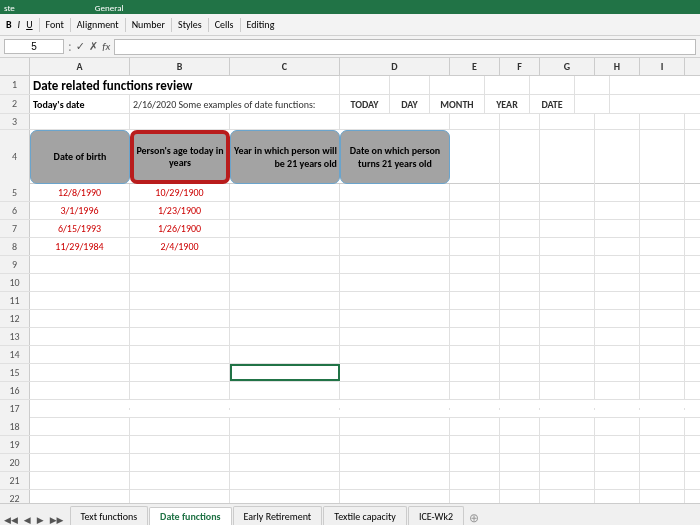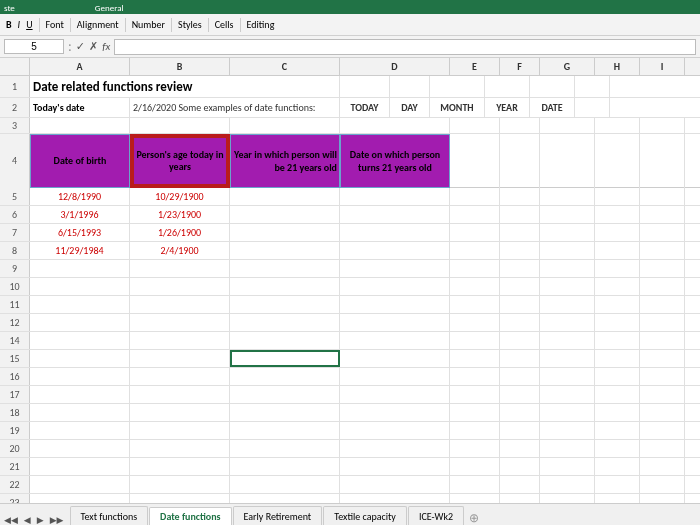--- a/index.html
+++ b/index.html
@@ -122,30 +122,31 @@
     .col-i { width: 45px; min-width: 45px; }
     .col-j { width: 35px; min-width: 35px; }
 
     
     .title-cell {
       font-weight: bold;
       font-size: 13px;
       color: #000;
     }
     .header-cell-blue {
-      background-color: #a21caf;
+      background-color: #a3a3a3;
       color: #000;
       font-weight: bold;
       font-size: 10px;
       text-align: center;
       justify-content: center;
       align-items: center;
       white-space: normal;
       line-height: 1.2;
       padding: 2px;
+      border-radius: 7px;
     }
     .date-data {
       color: #cc0000;
       font-size: 10px;
     }
 
     
     .sheet-tabs {
       position: absolute;
       bottom: 0;
@@ -431,20 +432,33 @@
         <div class="cell col-c"></div>
         <div class="cell col-d"></div>
         <div class="cell col-e"></div>
         <div class="cell col-f"></div>
         <div class="cell col-g"></div>
         <div class="cell col-h"></div>
         <div class="cell col-i"></div>
         <div class="cell col-j"></div>
       </div>
       <div class="grid-row" style="height: 18px;">
+        <div class="row-num">13</div>
+        <div class="cell col-a"></div>
+        <div class="cell col-b"></div>
+        <div class="cell col-c"></div>
+        <div class="cell col-d"></div>
+        <div class="cell col-e"></div>
+        <div class="cell col-f"></div>
+        <div class="cell col-g"></div>
+        <div class="cell col-h"></div>
+        <div class="cell col-i"></div>
+        <div class="cell col-j"></div>
+      </div>
+      <div class="grid-row" style="height: 18px;">
         <div class="row-num">14</div>
         <div class="cell col-a"></div>
         <div class="cell col-b"></div>
         <div class="cell col-c"></div>
         <div class="cell col-d"></div>
         <div class="cell col-e"></div>
         <div class="cell col-f"></div>
         <div class="cell col-g"></div>
         <div class="cell col-h"></div>
         <div class="cell col-i"></div>
@@ -469,21 +483,21 @@
         <div class="cell col-b"></div>
         <div class="cell col-c"></div>
         <div class="cell col-d"></div>
         <div class="cell col-e"></div>
         <div class="cell col-f"></div>
         <div class="cell col-g"></div>
         <div class="cell col-h"></div>
         <div class="cell col-i"></div>
         <div class="cell col-j"></div>
       </div>
-      <div class="grid-row" style="height: 18px;">
+      <div class="grid-row" style="height: 18px; align-items: center;">
         <div class="row-num">17</div>
         <div class="cell col-a"></div>
         <div class="cell col-b"></div>
         <div class="cell col-c"></div>
         <div class="cell col-d"></div>
         <div class="cell col-e"></div>
         <div class="cell col-f"></div>
         <div class="cell col-g"></div>
         <div class="cell col-h"></div>
         <div class="cell col-i"></div>

